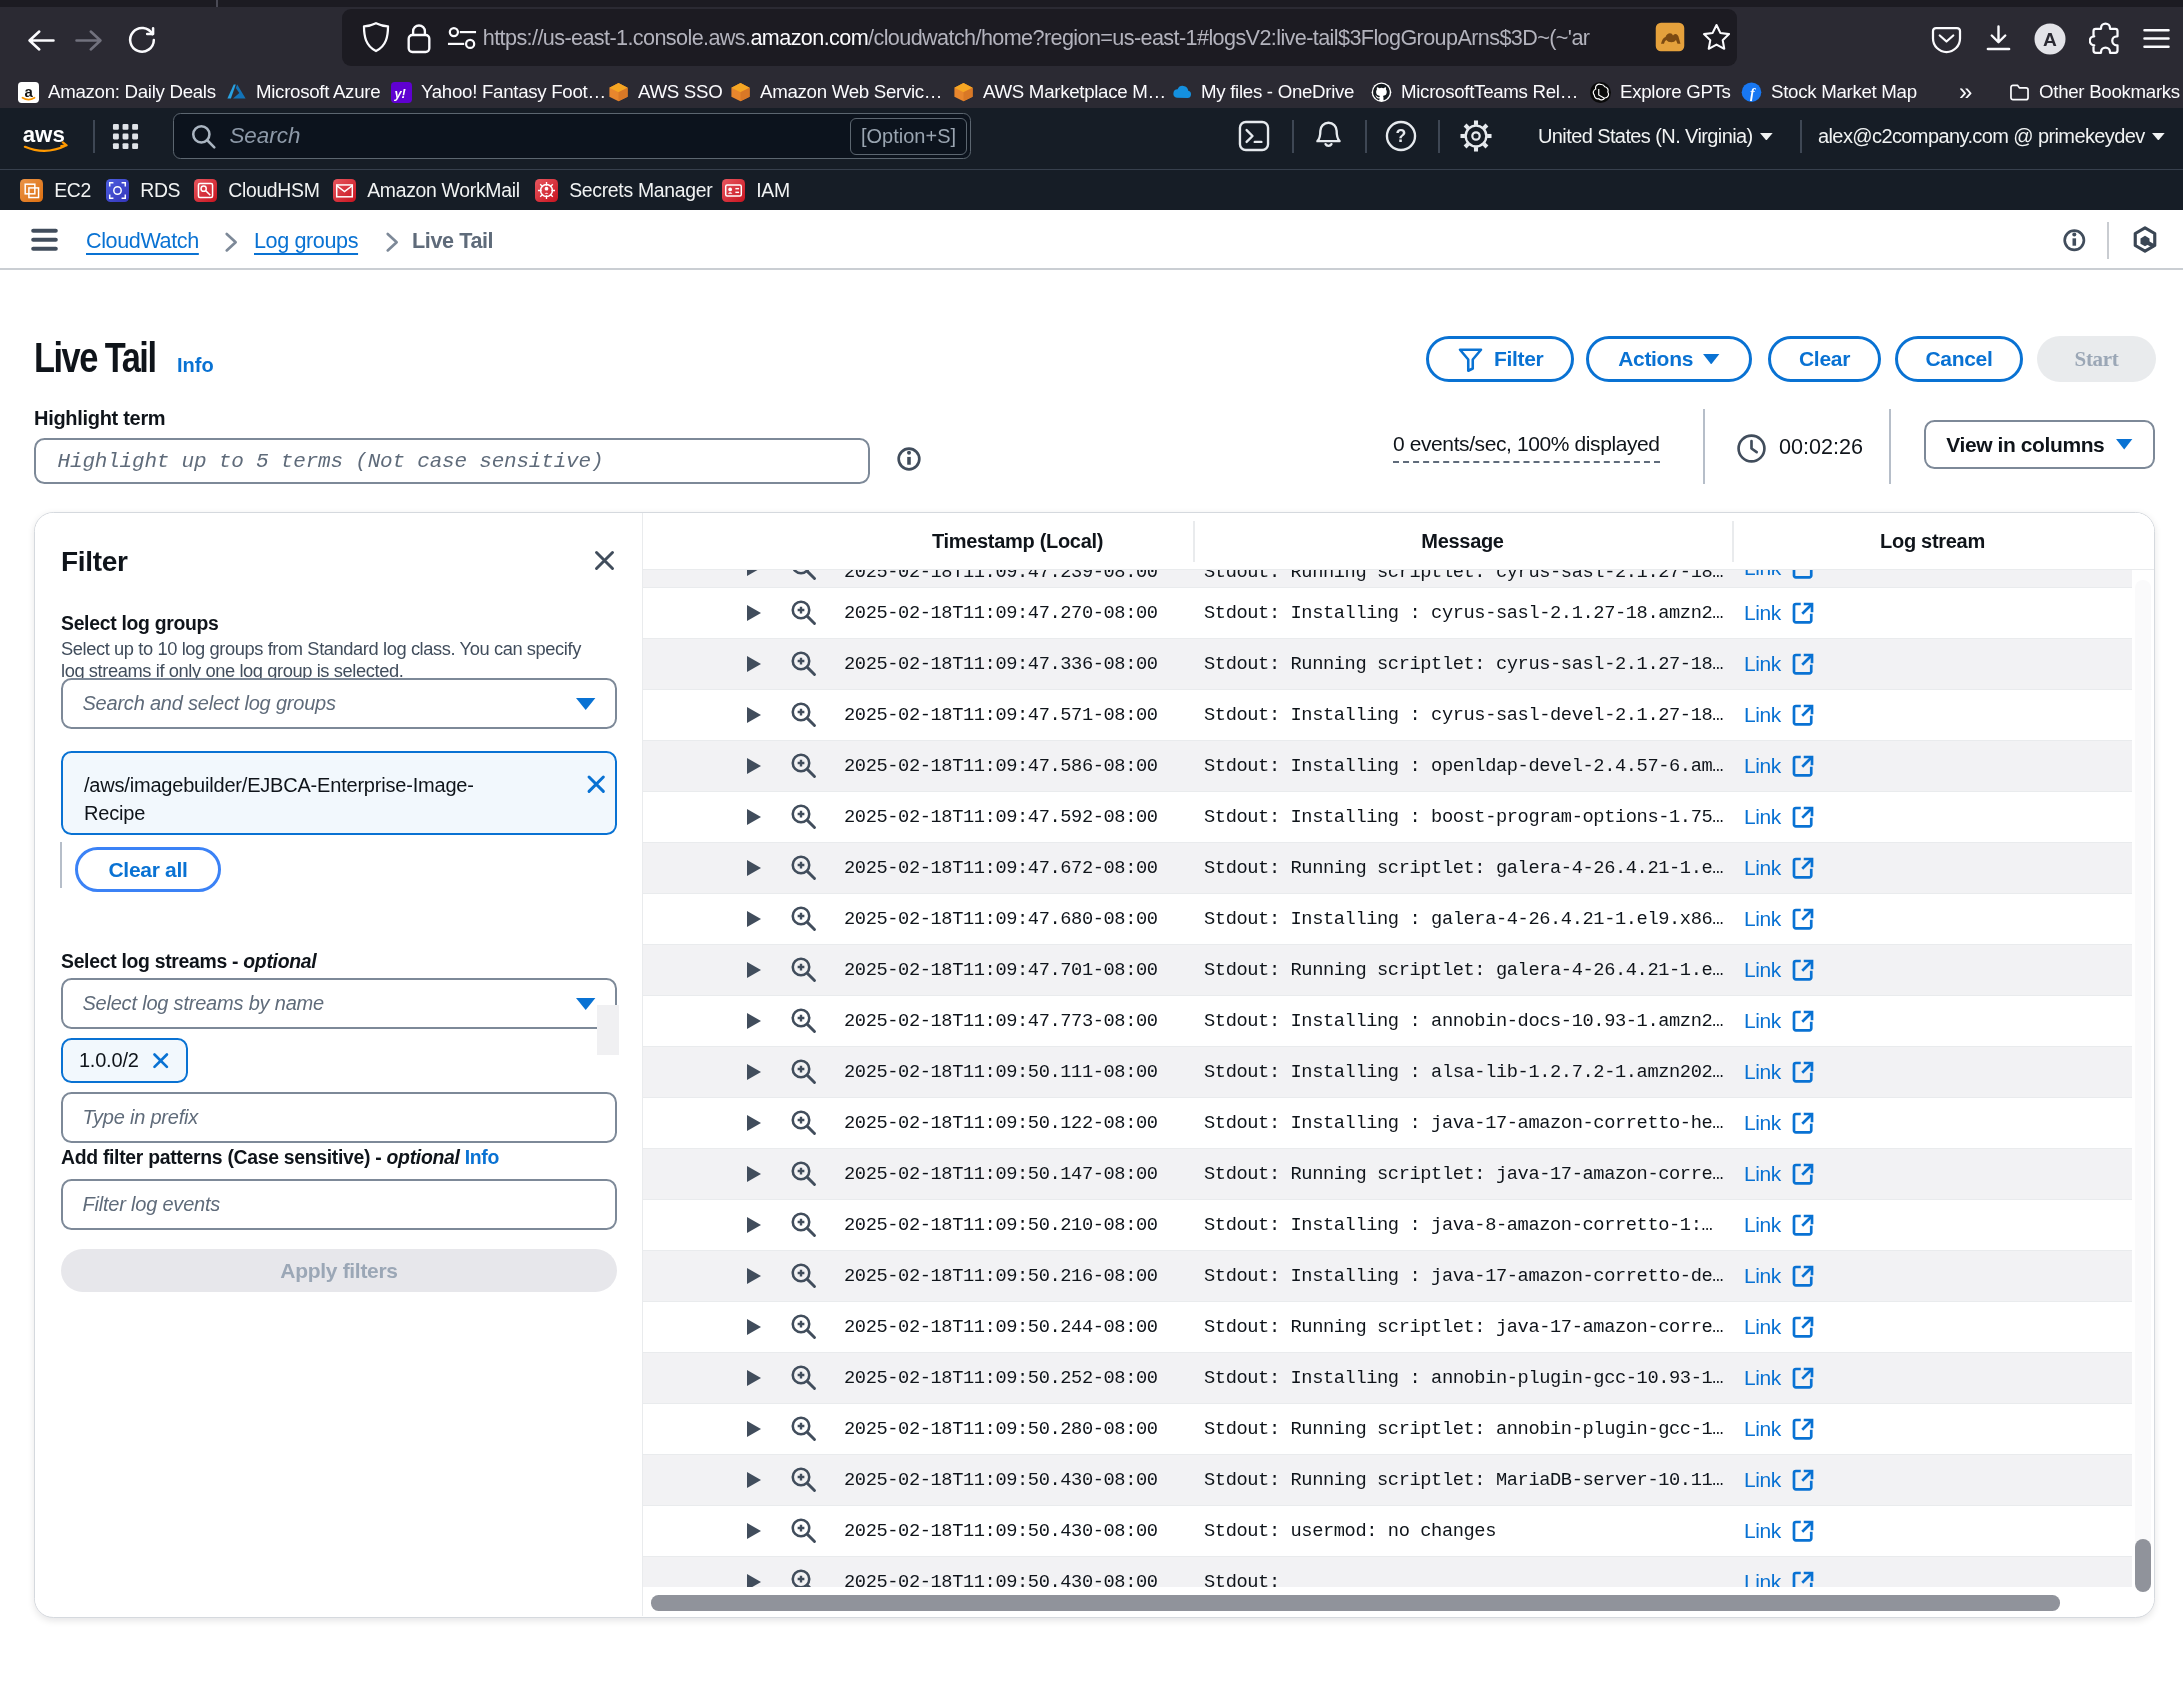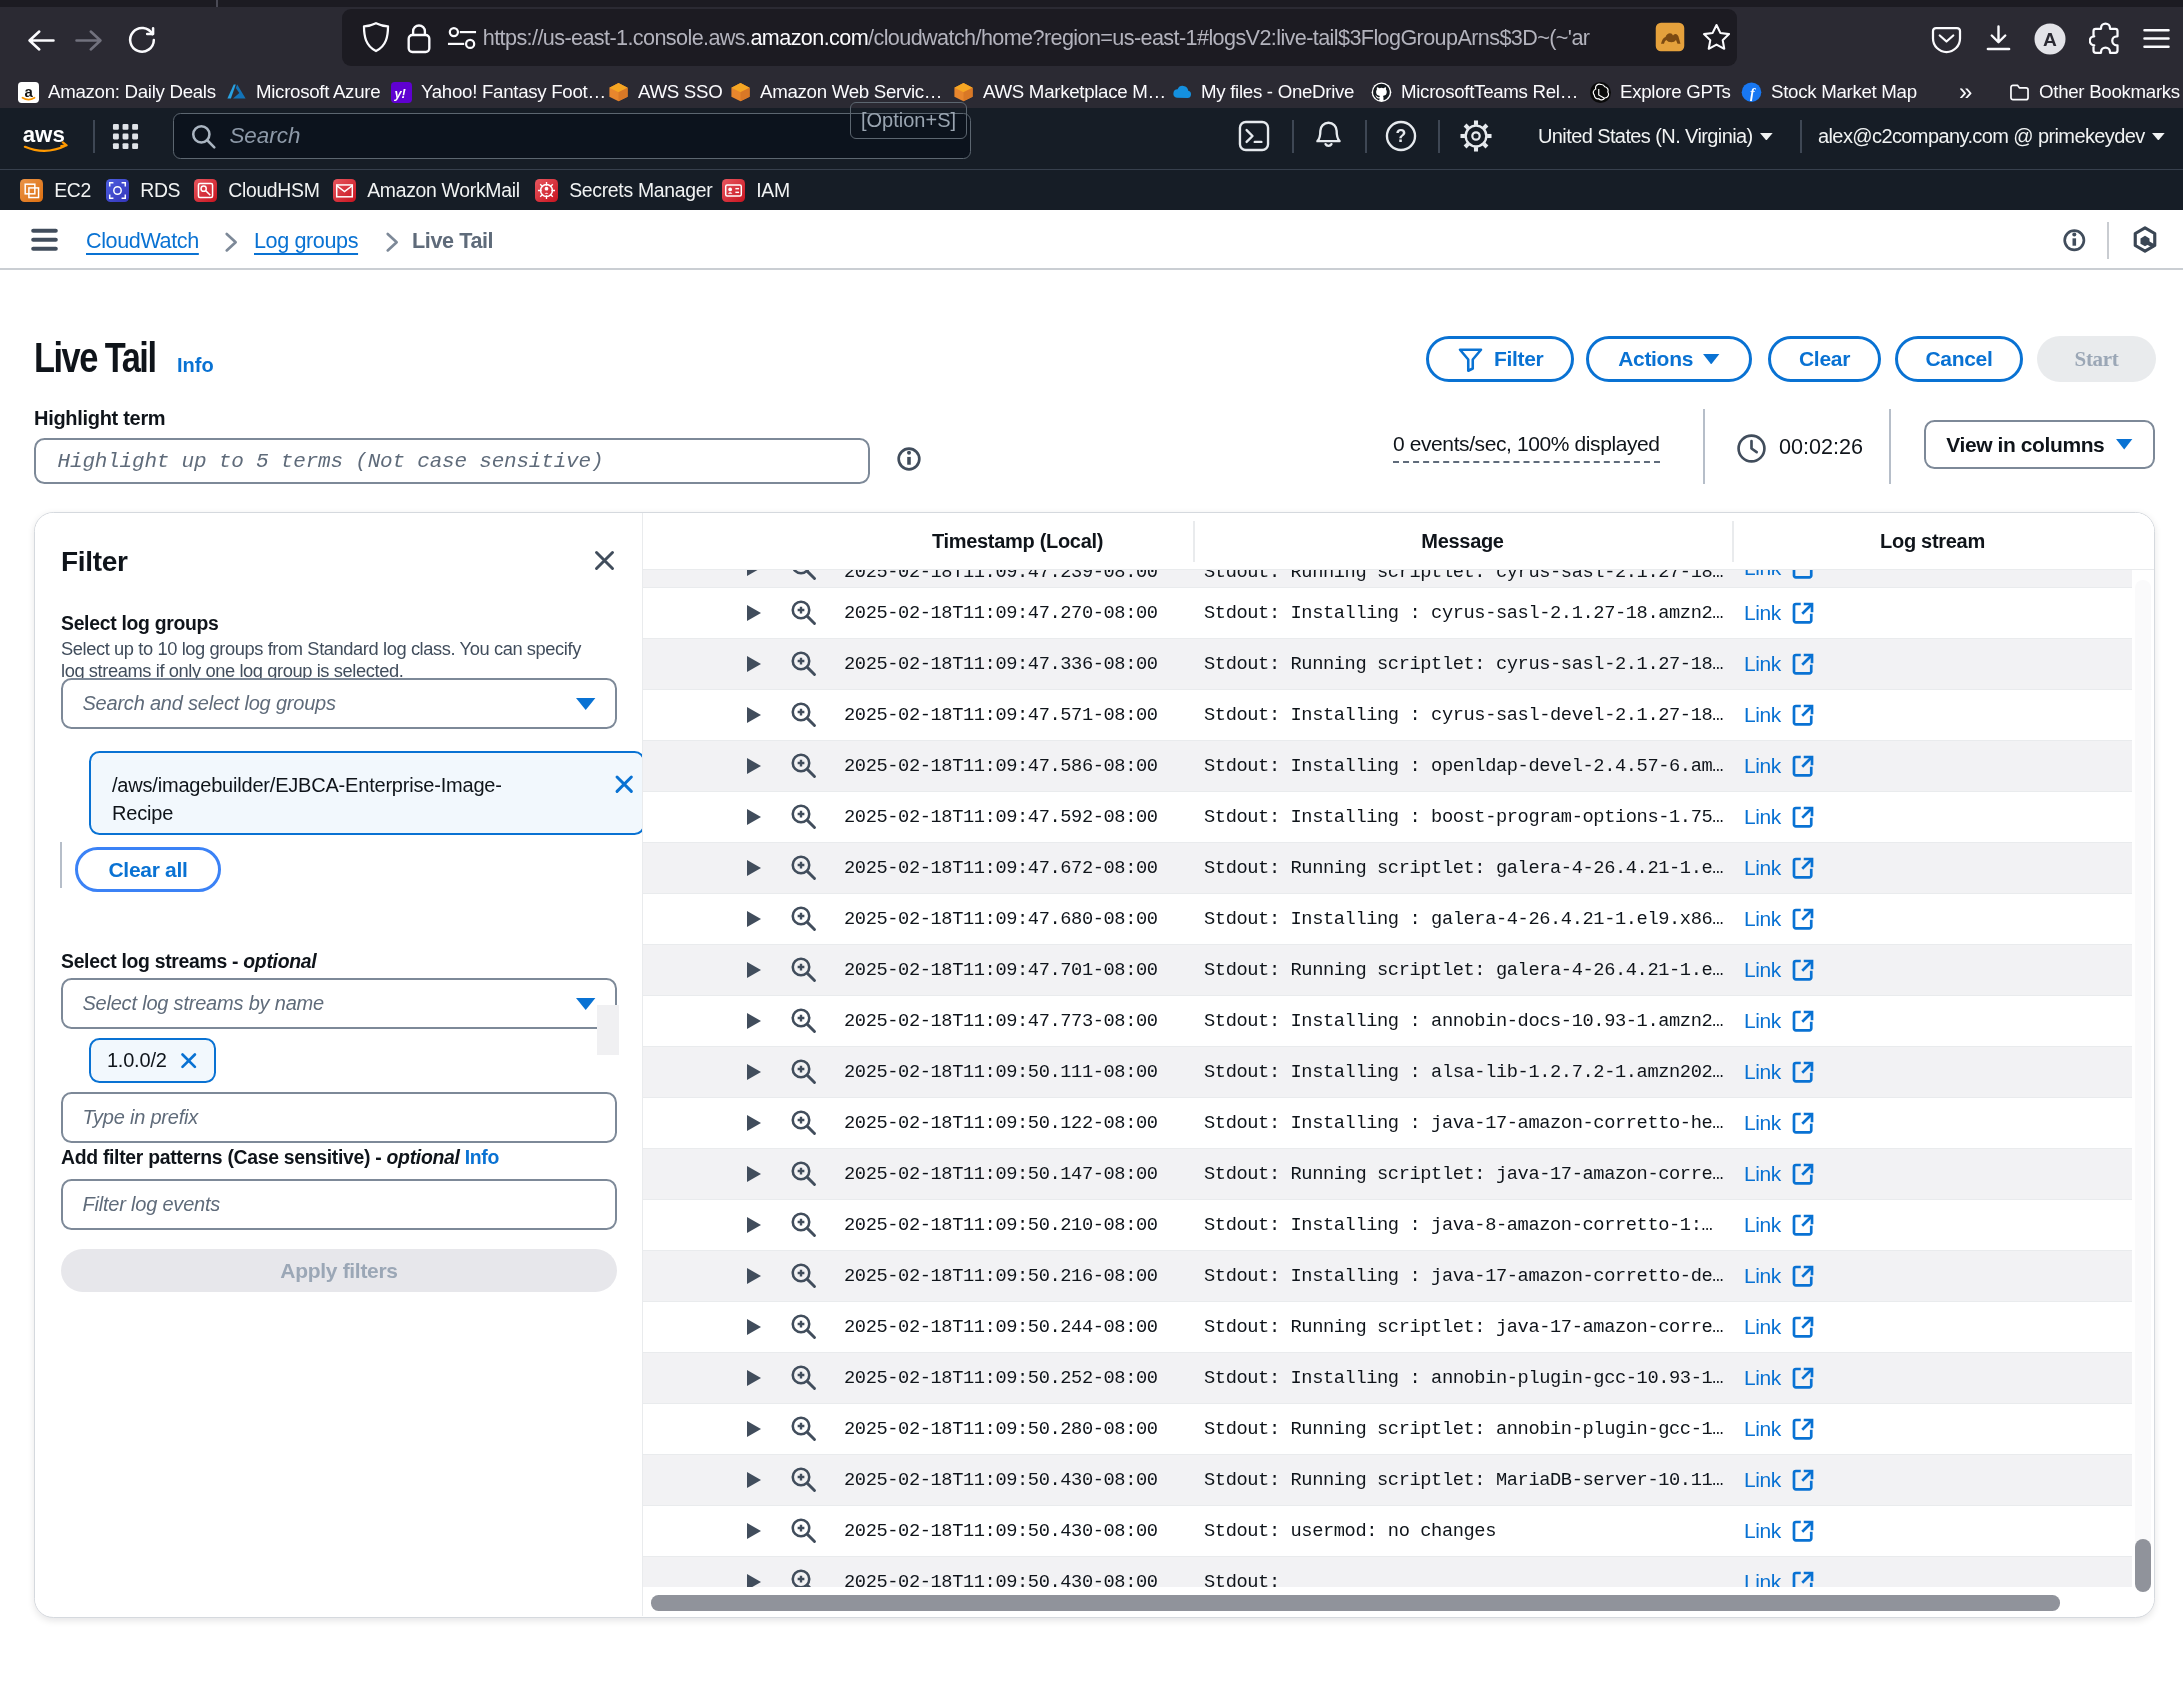--- a/index.html
+++ b/index.html
@@ -15,21 +15,21 @@
 #urlbar { position:absolute; left:342px; top:9px; width:1395px; height:57px; background:#1c1b22; border-radius:9px; display:flex; align-items:center; color:#b3b3bd; font-size:21.6px; letter-spacing:-0.6px; }
 .useg { white-space:pre; }
 
 
 #awsbar { position:absolute; left:0; top:108px; width:2183px; height:61px; background:#161d26; }
 #favbar { position:absolute; left:0; top:169px; width:2183px; height:41px; background:#161d26; border-top:1.5px solid #37404d; color:#f1f3f3; font-size:19.4px; letter-spacing:-0.3px; }
 .fav { position:absolute; top:0; height:40px; display:flex; align-items:center; gap:11.2px; white-space:nowrap; }
 .favi { width:23px; height:23px; border-radius:4.5px; position:relative; flex:0 0 auto; }
 #searchbox { position:absolute; left:173px; top:113px; width:798px; height:46px; background:#0c131d; border:1.5px solid #5c6670; border-radius:7.5px; display:flex; align-items:center; }
 .awsdiv { position:absolute; top:120px; width:1.5px; height:33px; background:#3e4754; }
-#optschip { position:absolute; left:850px; top:102px; width:117px; height:37px; border:1.5px solid #5c6670; border-radius:6px; color:#9aa5b1; font-size:20px; display:flex; align-items:center; justify-content:center; }
+#optschip { position:absolute; left:850px; top:118px; width:117px; height:37px; border:1.5px solid #5c6670; border-radius:6px; color:#9aa5b1; font-size:20px; display:flex; align-items:center; justify-content:center; }
 .awstxt { position:absolute; color:#f1f3f3; font-size:21.6px; top:125px; }
 
 
 #crumbbar { position:absolute; left:0; top:210px; width:2183px; height:60px; background:#fff; border-bottom:2.2px solid #caced3; }
 .crumb-link, .crumb-cur { font-size:21.6px; letter-spacing:-0.4px; }
 .crumb-link { color:#0972d3; text-decoration:underline; text-underline-offset:4.5px; text-decoration-thickness:1.5px; }
 .crumb-cur { color:#5f6b7a; font-weight:700; }
 
 
 #h1 { position:absolute; left:34px; top:333px; font-size:43px; font-weight:700; color:#0f141a; letter-spacing:-1.9px; transform:scaleX(0.80); transform-origin:left center; }
@@ -43,21 +43,21 @@
 #viewcols { position:absolute; left:1924px; top:420px; width:231px; height:49px; border:2.2px solid #7d8998; border-radius:10.4px; display:flex; align-items:center; justify-content:center; gap:12px; font-size:21px; font-weight:600; color:#0f141a; background:#fff; letter-spacing:-0.4px; }
 .vdiv { position:absolute; width:1.5px; background:#b6bec9; }
 
 
 #card { position:absolute; left:34px; top:512px; width:2121px; height:1106px; background:#fff; border:1.5px solid #d5d9de; border-radius:19.4px; box-shadow:0 2.2px 7.5px rgba(0,7,22,.10); overflow:hidden; }
 #fpanel { position:absolute; left:0; top:0; width:607px; height:1103px; background:#fff; }
 .flabel { position:absolute; font-size:19.4px; font-weight:700; color:#0f141a; letter-spacing:-0.3px; white-space:nowrap; }
 .fdesc { position:absolute; font-size:18.3px; color:#414d5c; line-height:22.4px; letter-spacing:-0.4px; white-space:nowrap; }
 .finput { position:absolute; left:26px; width:556px; height:51px; border:2.2px solid #7d8998; border-radius:10.4px; background:#fff; display:flex; align-items:center; color:#5f6b7a; font-size:20px; font-style:italic; padding:0 19.4px; letter-spacing:-0.2px; }
 .fsel { justify-content:space-between; }
-.token { position:absolute; left:26px; background:#f2f8fd; border:2.2px solid #0972d3; border-radius:10.4px; color:#0f141a; font-size:20px; letter-spacing:-0.2px;margin-left:28px; }
+.token { position:absolute; left:26px; background:#f2f8fd; border:2.2px solid #0972d3; border-radius:10.4px; color:#0f141a; font-size:20px; letter-spacing:-0.2px; }
 #clearall { position:absolute; left:40px; top:334px; width:146px; height:45px; border:3px solid #3b82f6; border-radius:22.4px; color:#0972d3; font-size:21px; font-weight:700; display:flex; align-items:center; justify-content:center; letter-spacing:-0.3px; }
 #applyf { position:absolute; left:26px; top:736px; width:556px; height:43px; background:#e7e7eb; border-radius:21.6px; color:#9ba7b6; font-size:21px; font-weight:700; display:flex; align-items:center; justify-content:center; letter-spacing:-0.3px; }
 
 
 #table { position:absolute; left:607px; top:0; width:1515px; height:1103px; background:#fff; border-left:1.5px solid #e9ebed; }
 #thead { position:absolute; left:0; top:0; width:1515px; height:57px; background:#fff; border-bottom:1.5px solid #e9ebed; font-size:20px; font-weight:700; color:#0f141a; letter-spacing:-0.3px; }
 .th { position:absolute; top:0; height:57px; display:flex; align-items:center; justify-content:center; }
 .thsep { position:absolute; top:8.2px; width:1.5px; height:41px; background:#e9ebed; }
 #tbody { position:absolute; left:0; top:57px; width:1515px; height:1017px; overflow:hidden; }
 #tbody .inner { position:absolute; left:0; top:-33px; width:1515px; }

